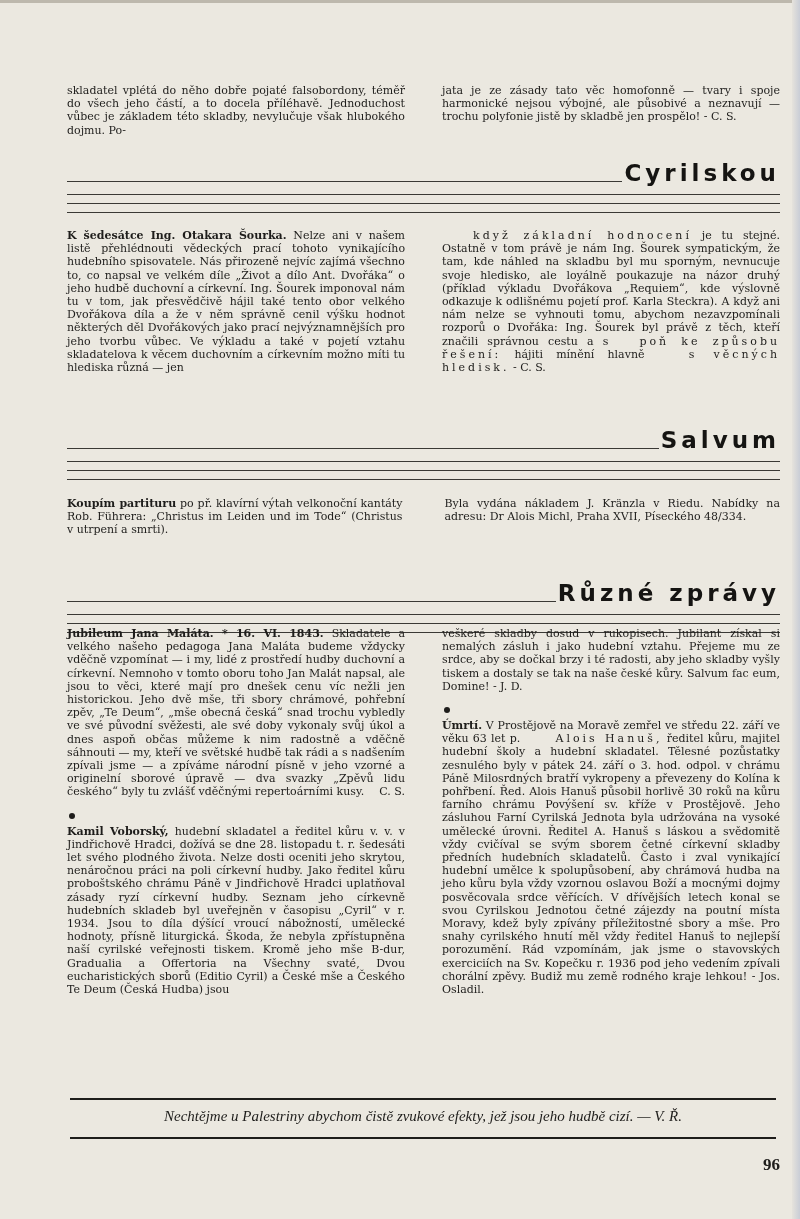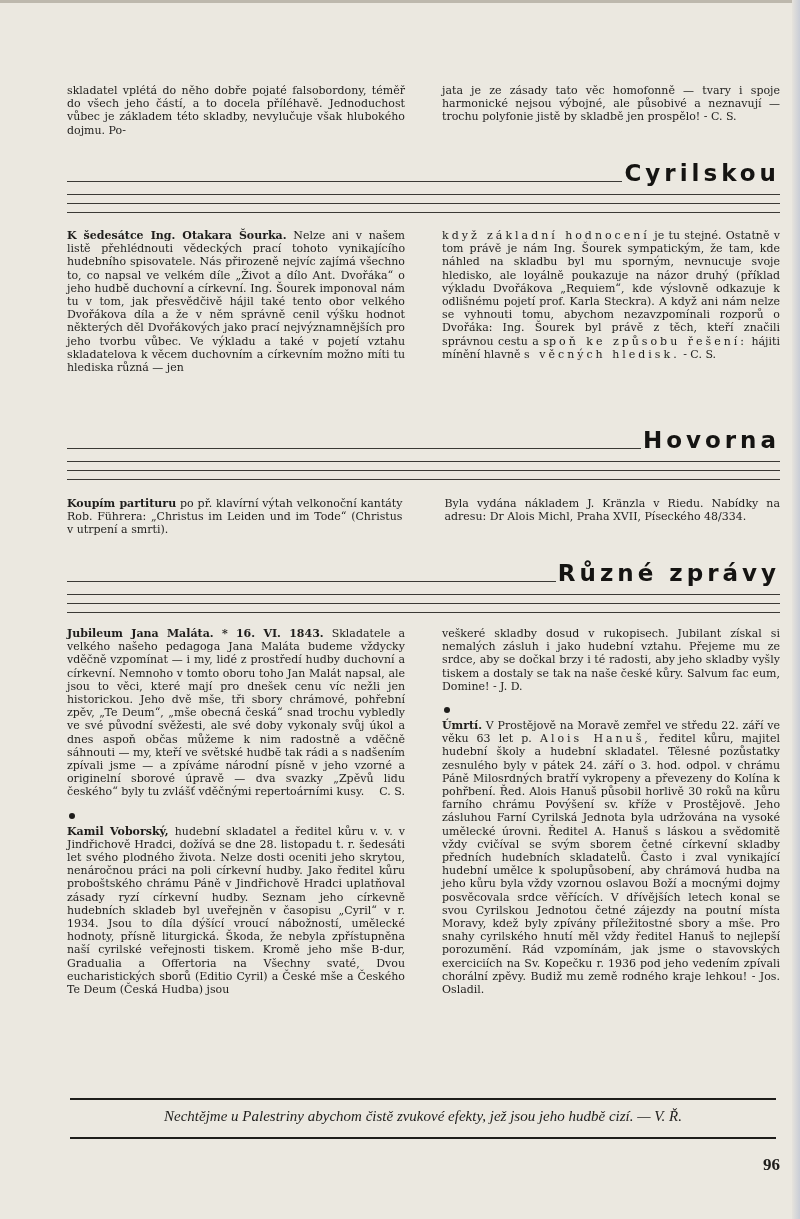--- a/index.html
+++ b/index.html
@@ -12,21 +12,21 @@
   }
   .topedge { position:absolute; left:0; top:0; width:800px; height:3px; background:#bdb8ad; }
   .rightedge { position:absolute; right:0; top:0; width:8px; height:1219px; background:linear-gradient(to right,#e6e3dc,#c9cdd6); }
   .page { position:absolute; left:67px; top:0; width:713px; }
   .cols { position:absolute; display:flex; justify-content:space-between; left:0; width:713px; }
   .col { width:338px; font-size:11px; line-height:13.2px; text-align:justify; }
   .col p { margin:0; }
   .col .gap { height:12px; }
   .bullet { display:block; width:6px; height:6px; border-radius:50%; background:#1e1d1b; margin:2px 0 6px 2px; }
   b { font-weight:bold; }
-  .sp { letter-spacing:3px; }
+  .sp { letter-spacing:3px;margin-left:31px; }
   .heading-block { position:absolute; left:0; width:713px; }
   .heading-row { display:flex; align-items:flex-end; height:26px; }
   .heading-row .line { flex:1; border-bottom:1.4px solid #3a3935; margin-bottom:4px; }
   .heading-row .title {
     font-family: "DejaVu Sans", "Liberation Sans", sans-serif;
     font-weight: bold; font-size: 23px; letter-spacing: 4px; line-height: 26px; padding-left:2px; color:#151412;
   }
   .rule { border-bottom:1.4px solid #3a3935; margin-top:8px; }
   .quote-block { position:absolute; left:3px; width:706px; top:1098px; }
   .thick { border-top:2.5px solid #1e1d1b; }
@@ -65,37 +65,37 @@
       <p><b>K šedesátce Ing. Otakara Šourka.</b><span> Nelze ani v našem listě přehlédnouti vědeckých prací tohoto vynikajícího hudebního spisovatele. Nás přirozeně nejvíc zajímá všechno to, co napsal ve velkém díle „Život a dílo Ant. Dvořáka“ o jeho hudbě duchovní a církevní. Ing. Šourek imponoval nám tu v tom, jak přesvědčivě hájil také tento obor velkého Dvořákova díla a že v něm správně cenil výšku hodnot některých děl Dvořákových jako prací nejvýznamnějších pro jeho tvorbu vůbec. Ve výkladu a také v pojetí vztahu skladatelova k věcem duchovním a církevním možno míti tu hlediska různá — jen</span></p>
     </div>
     <div class="col">
       <p><span class="sp">když základní hodnocení</span><span> je tu stejné. Ostatně v tom právě je nám Ing. Šourek sympatickým, že tam, kde náhled na skladbu byl mu sporným, nevnucuje svoje hledisko, ale loyálně poukazuje na názor druhý (příklad výkladu Dvořákova „Requiem“, kde výslovně odkazuje k odlišnému pojetí prof. Karla Steckra). A když ani nám nelze se vyhnouti tomu, abychom nezavzpomínali rozporů o Dvořáka: Ing. Šourek byl právě z těch, kteří značili správnou cestu a s</span><span class="sp">poň ke způsobu řešení:</span><span> hájiti mínění hlavně </span><span class="sp">s věcných hledisk.</span><span> - C. S.</span></p>
     </div>
   </div>
 
   <div class="heading-block" style="top:427px;">
     <div class="heading-row">
       <div class="line"></div>
-      <div class="title">Hovorna</div>
+      <div class="title">Salvum</div>
     </div>
     <div class="rule"></div>
     <div class="rule"></div>
     <div class="rule"></div>
   </div>
 
   <div class="cols" style="top:497px;gap:42px;">
     <div class="col">
       <p><b>Koupím partituru</b><span> po př. klavírní výtah velkonoční kantáty Rob. Führera: „Christus im Leiden und im Tode“ (Christus v utrpení a smrti).</span></p>
     </div>
     <div class="col">
       <p>Byla vydána nákladem J. Kränzla v Riedu. Nabídky na adresu: Dr Alois Michl, Praha XVII, Píseckého 48/334.</p>
     </div>
   </div>
 
-  <div class="heading-block" style="top:560px;text-align:right;">
+  <div class="heading-block" style="top:580px;text-align:right;">
     <div class="heading-row">
       <div class="line"></div>
       <div class="title">Různé zprávy</div>
     </div>
     <div class="rule"></div>
     <div class="rule"></div>
     <div class="rule"></div>
   </div>
 
   <div class="cols" style="top:627px;">

